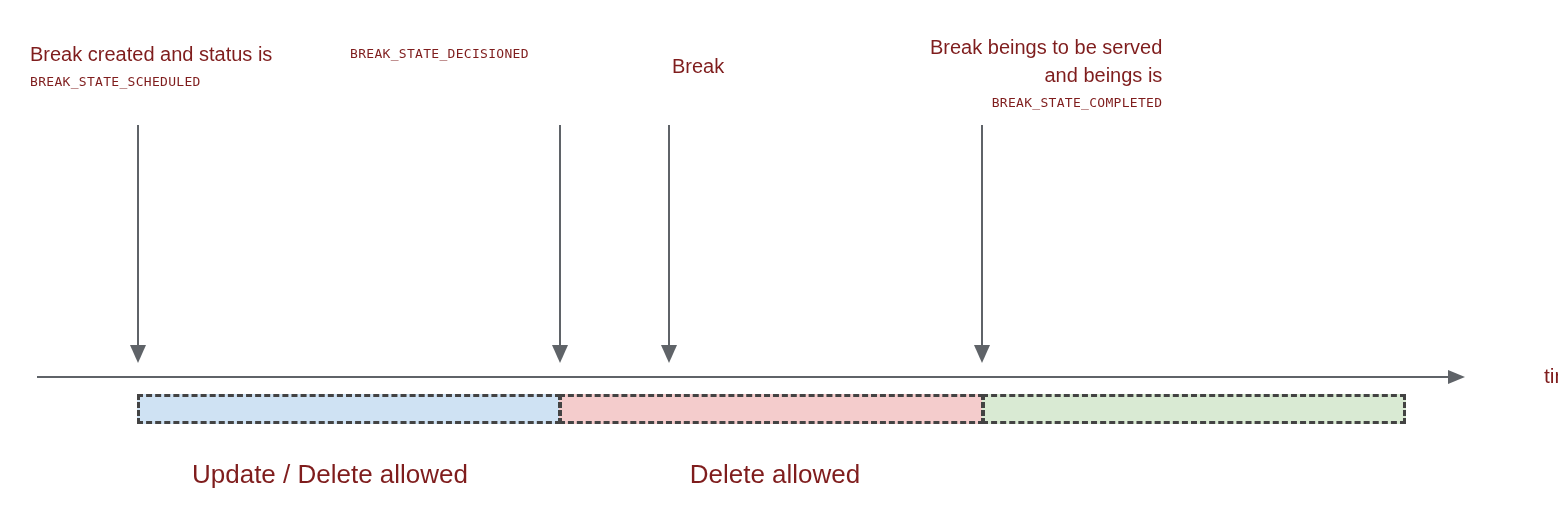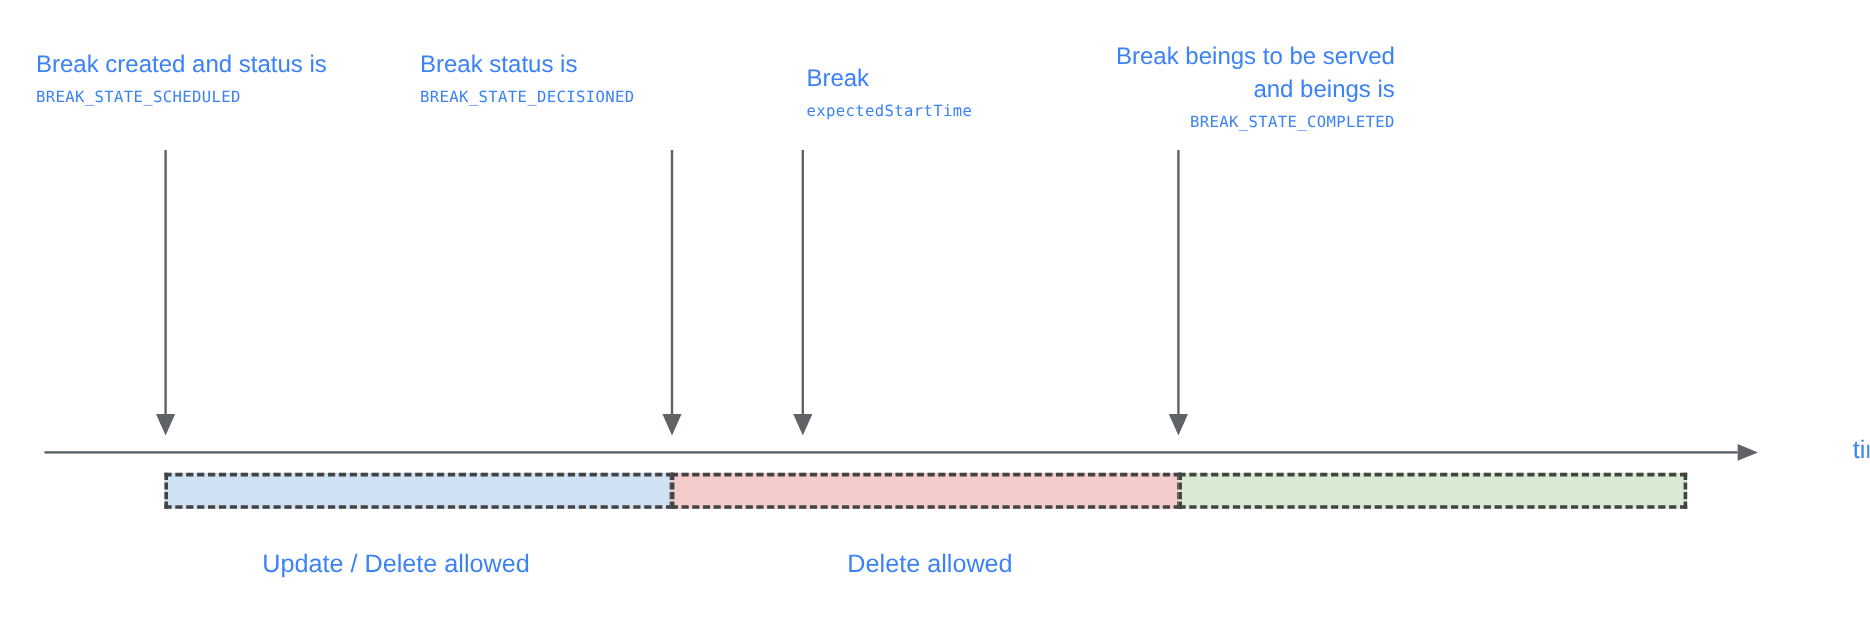--- a/index.html
+++ b/index.html
@@ -1,21 +1,21 @@
 <!DOCTYPE html>
 <html><head>
 <meta charset="utf-8">
 <style>
   html,body { margin:0; padding:0; background:#ffffff; }
   .canvas {
     position:relative;
     width:1558px; height:520px;
     background:#ffffff;
     font-family:"Liberation Sans", sans-serif;
-    color:#3b82f6;
+    color:#7f1d1d;
     overflow:hidden;
   }
 
   
   .annotation { position:absolute; font-size:20px; line-height:28px; white-space:nowrap; }
   .annotation .code {
     font-family:"DejaVu Sans Mono", monospace;
     font-size:13px;
     letter-spacing:0.3px;
   }
@@ -46,44 +46,42 @@
     box-sizing:border-box;
     border:3px dashed #434343;
   }
   .segment.blue  { left:137px; width:424px; background:#cfe2f3; }
   .segment.red   { left:559px; width:425px; background:#f4cccc; }
   .segment.green { left:982px; width:424px; background:#d9ead3; }
 
   
   .seg-label {
     position:absolute; top:459px; width:500px;
-    text-align:center; font-size:21px; white-space:nowrap;
+    text-align:center; font-size:26px; white-space:nowrap;
   }
   .seg-label.l1 { left:80px;  }
   .seg-label.l2 { left:525px;text-align:center; }
   .seg-label.l3 { left:965px; }
 </style>
 </head>
 <body>
 
 <div class="canvas">
 
   <div class="annotation" style="left:30px; top:40px;">
     <div>Break created and status is</div>
     <div class="code">BREAK_STATE_SCHEDULED</div>
   </div>
 
   <div class="annotation" style="left:350px; top:40px;">
-    <div>Break status is</div>
     <div class="code">BREAK_STATE_DECISIONED</div>
   </div>
 
   <div class="annotation" style="left:672px; top:52px;">
     <div>Break</div>
-    <div class="code">expectedStartTime</div>
   </div>
 
   <div class="annotation" style="left:930px; top:33px;text-align:right;">
     <div>Break beings to be served</div>
     <div>and beings is</div>
     <div class="code">BREAK_STATE_COMPLETED</div>
   </div>
 
   <div class="v-arrow" style="left:129px;">
     <div class="shaft"></div>

